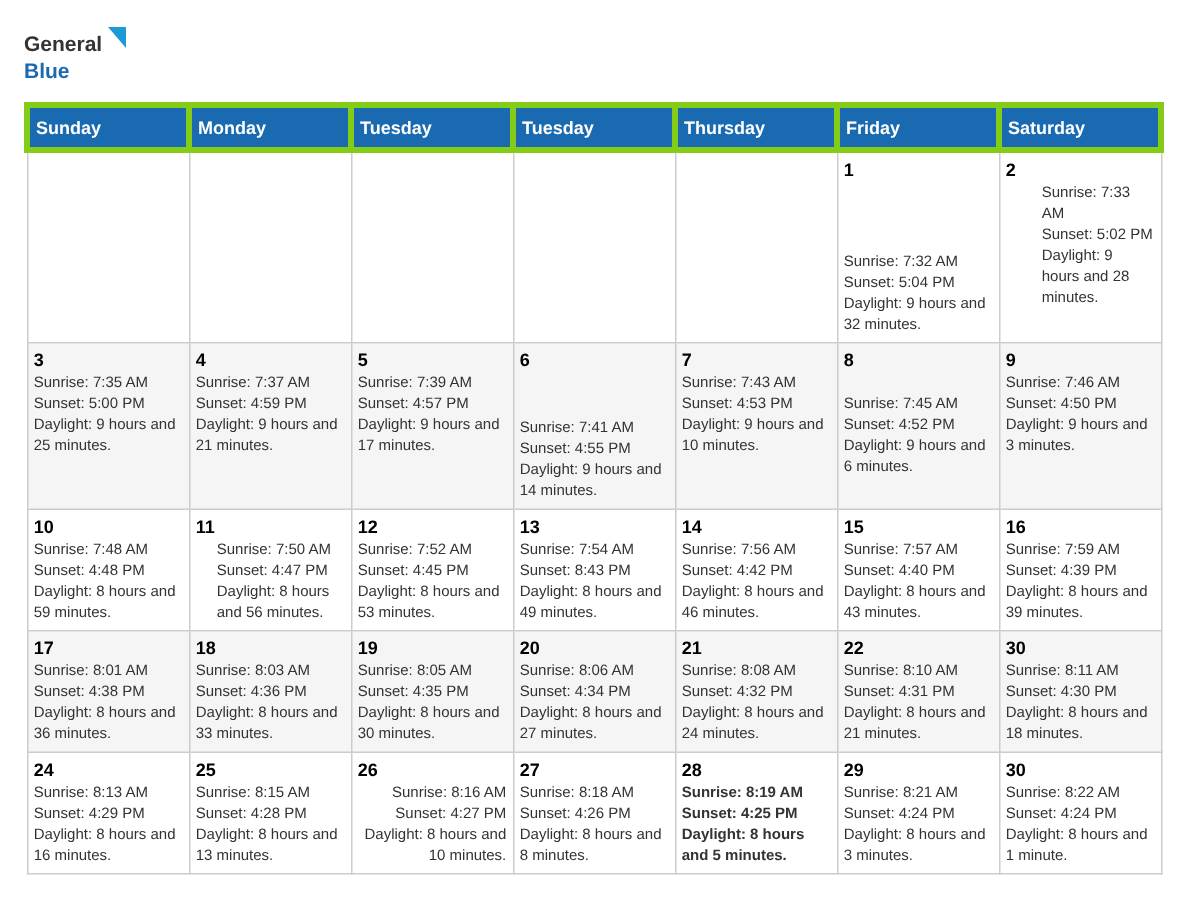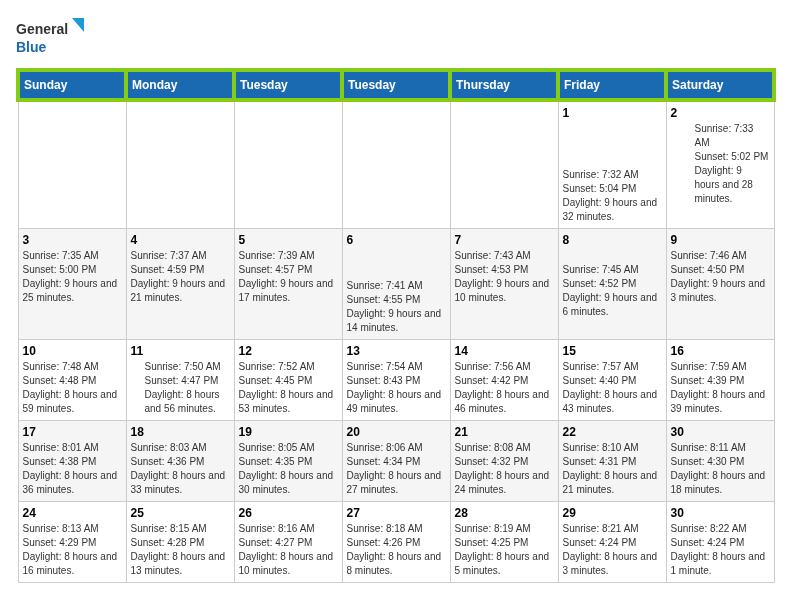--- a/index.html
+++ b/index.html
@@ -262,33 +262,33 @@
 Daylight: 8 hours and 16 minutes.</div>
         </td>
         <td>
           <span class="day-number">25</span>
           <div class="day-info" style="white-space: pre-line;">Sunrise: 8:15 AM
 Sunset: 4:28 PM
 Daylight: 8 hours and 13 minutes.</div>
         </td>
         <td>
           <span class="day-number">26</span>
-          <div class="day-info" style="white-space: pre-line;">Sunrise: 8:16 AM
+          <div class="day-info" style="white-space: pre-line; text-align: right;">Sunrise: 8:16 AM
 Sunset: 4:27 PM
 Daylight: 8 hours and 10 minutes.</div>
         </td>
         <td>
           <span class="day-number">27</span>
           <div class="day-info" style="white-space: pre-line;">Sunrise: 8:18 AM
 Sunset: 4:26 PM
 Daylight: 8 hours and 8 minutes.</div>
         </td>
         <td>
           <span class="day-number">28</span>
-          <div class="day-info" style="white-space: pre-line;">Sunrise: 8:19 AM
+          <div class="day-info" style="white-space: pre-line; font-weight: bold;">Sunrise: 8:19 AM
 Sunset: 4:25 PM
 Daylight: 8 hours and 5 minutes.</div>
         </td>
         <td>
           <span class="day-number">29</span>
           <div class="day-info" style="white-space: pre-line;">Sunrise: 8:21 AM
 Sunset: 4:24 PM
 Daylight: 8 hours and 3 minutes.</div>
         </td>
         <td>

